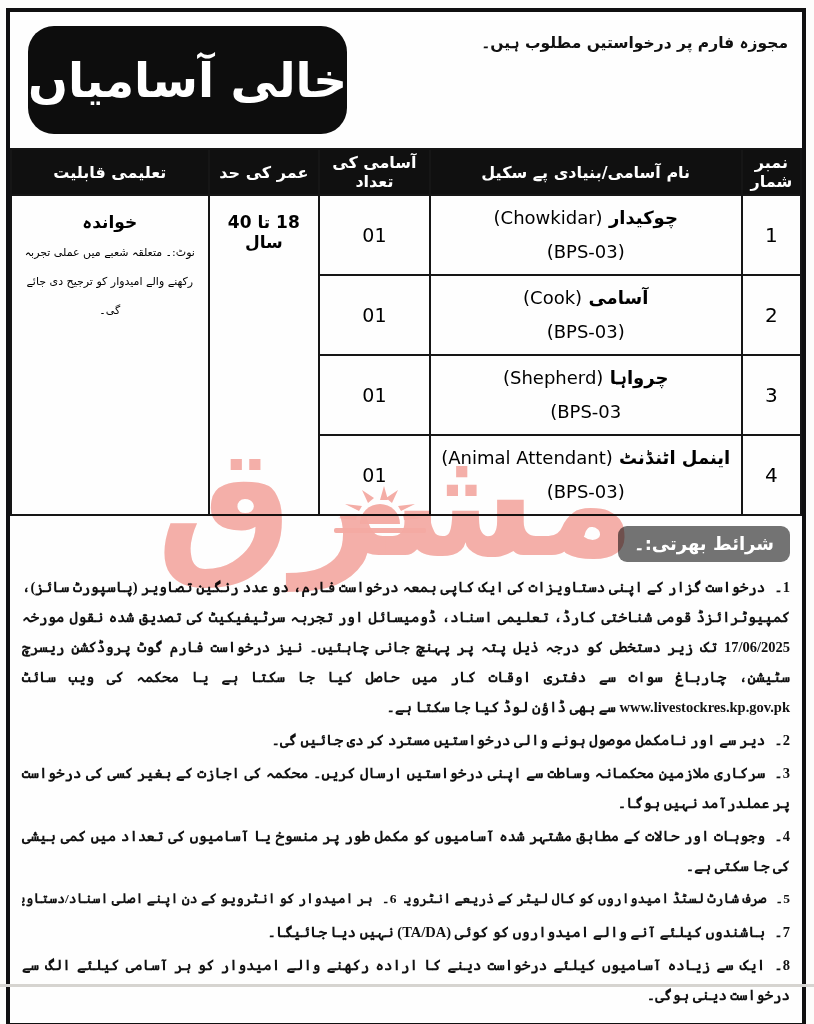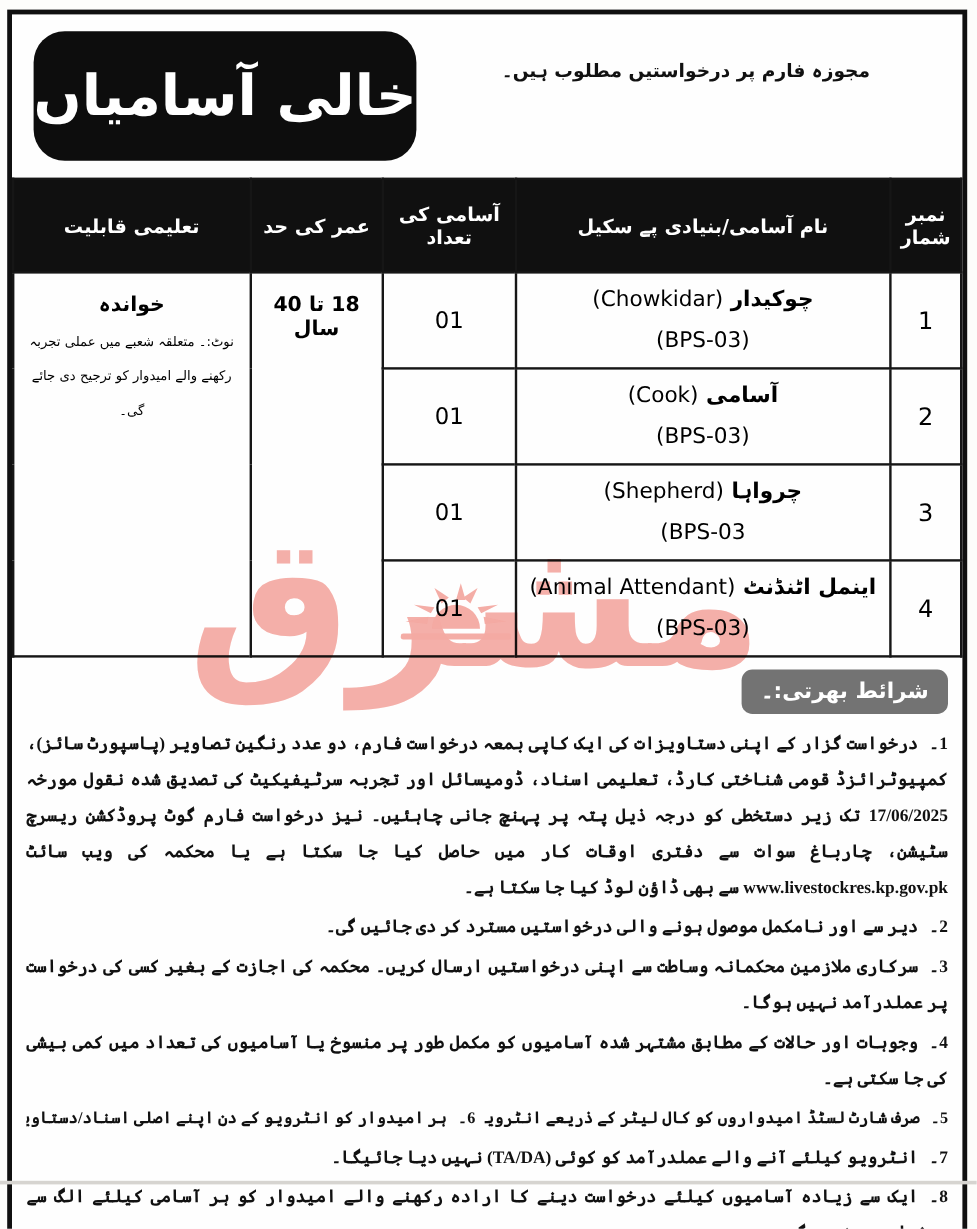--- a/index.html
+++ b/index.html
@@ -34,29 +34,29 @@
   .title-box span {
     color:#fff; font-weight:bold; font-size:47px; white-space:nowrap;
     letter-spacing:-1px;
   }
   .intro { flex:1; padding:6px 6px 0 4px; color:#111; }
   .intro-flow {
     font-size:15.5px; font-weight:bold; line-height:31px;
     text-align:justify; text-align-last:right;
   }
   .intro-center {
-    font-size:15.5px; font-weight:bold; line-height:31px; text-align:center; margin-top:18px;
+    font-size:15.5px; font-weight:bold; line-height:31px; text-align:right; margin-top:2px;
   }
 
   
   table.jobs { width:100%; border-collapse:collapse; table-layout:fixed; }
   table.jobs th, table.jobs td { border:2px solid #161616; }
   table.jobs thead th {
     background:#101010; color:#fff; height:38px;
-    font-size:16px; font-weight:bold; padding:19px 4px;
+    font-size:16px; font-weight:bold; padding:3px 4px;
   }
   col.c-serial { width:7.5%; } col.c-post { width:39.5%; } col.c-count { width:14%; }
   col.c-age { width:14%; } col.c-edu { width:25%; }
   td.serial { text-align:center; vertical-align:middle; font-size:20px; height:80px; }
   td.post { text-align:center; vertical-align:middle; font-size:18px; line-height:34px; }
   .post-line1 { font-weight:bold; }
   .post-en { font-weight:normal; }
   .scale { display:block; direction:ltr; font-size:18px; }
   td.count { text-align:center; vertical-align:middle; font-size:19px; }
   td.age { text-align:center; vertical-align:top; padding-top:16px; font-size:17px; font-weight:bold; }
@@ -169,21 +169,21 @@
       <p class="term"><span class="num">1۔</span><span>درخواست گزار کے اپنی دستاویزات کی ایک کاپی بمعہ درخواست فارم، دو عدد رنگین تصاویر (پاسپورٹ سائز)، کمپیوٹرائزڈ قومی شناختی کارڈ، تعلیمی اسناد، ڈومیسائل اور تجربہ سرٹیفیکیٹ کی تصدیق شدہ نقول مورخہ 17/06/2025 تک زیر دستخطی کو درجہ ذیل پتہ پر پہنچ جانی چاہئیں۔ نیز درخواست فارم گوٹ پروڈکشن ریسرچ سٹیشن، چارباغ سوات سے دفتری اوقات کار میں حاصل کیا جا سکتا ہے یا محکمہ کی ویب سائٹ www.livestockres.kp.gov.pk سے بھی ڈاؤن لوڈ کیا جا سکتا ہے۔</span></p>
       <p class="term"><span class="num">2۔</span><span>دیر سے اور نامکمل موصول ہونے والی درخواستیں مسترد کر دی جائیں گی۔</span></p>
       <p class="term"><span class="num">3۔</span><span>سرکاری ملازمین محکمانہ وساطت سے اپنی درخواستیں ارسال کریں۔ محکمہ کی اجازت کے بغیر کسی کی درخواست پر عملدرآمد نہیں ہوگا۔</span></p>
       <p class="term"><span class="num">4۔</span><span>وجوہات اور حالات کے مطابق مشتہر شدہ آسامیوں کو مکمل طور پر منسوخ یا آسامیوں کی تعداد میں کمی بیشی کی جا سکتی ہے۔</span></p>
 
       <div class="term-pair">
         <p class="term"><span class="num">5۔</span><span>صرف شارٹ لسٹڈ امیدواروں کو کال لیٹر کے ذریعے انٹرویو کیلئے بلایا جائیگا۔</span></p>
         <p class="term"><span class="num">6۔</span><span>ہر امیدوار کو انٹرویو کے دن اپنے اصلی اسناد/دستاویزات پیش کرنے ہونگے۔</span></p>
       </div>
 
-      <p class="term"><span class="num">7۔</span><span>انٹرویو کیلئے آنے والے عملدرآمد کو کوئی (TA/DA) نہیں دیا جائیگا۔</span></p>
+      <p class="term"><span class="num">7۔</span><span>باشندوں کیلئے آنے والے امیدواروں کو کوئی (TA/DA) نہیں دیا جائیگا۔</span></p>
       <p class="term"><span class="num">8۔</span><span>ایک سے زیادہ آسامیوں کیلئے درخواست دینے کا ارادہ رکھنے والے امیدوار کو ہر آسامی کیلئے الگ سے درخواست دینی ہوگی۔</span></p>
       
     </div>
 
   </div>
 
   <div class="watermark">
     <span class="watermark-text" style="color: rgb(245, 170, 163);">مشرق</span>
     <svg class="sun-icon" width="96" height="62" viewBox="0 0 96 62">
       <g class="sun-fill">

